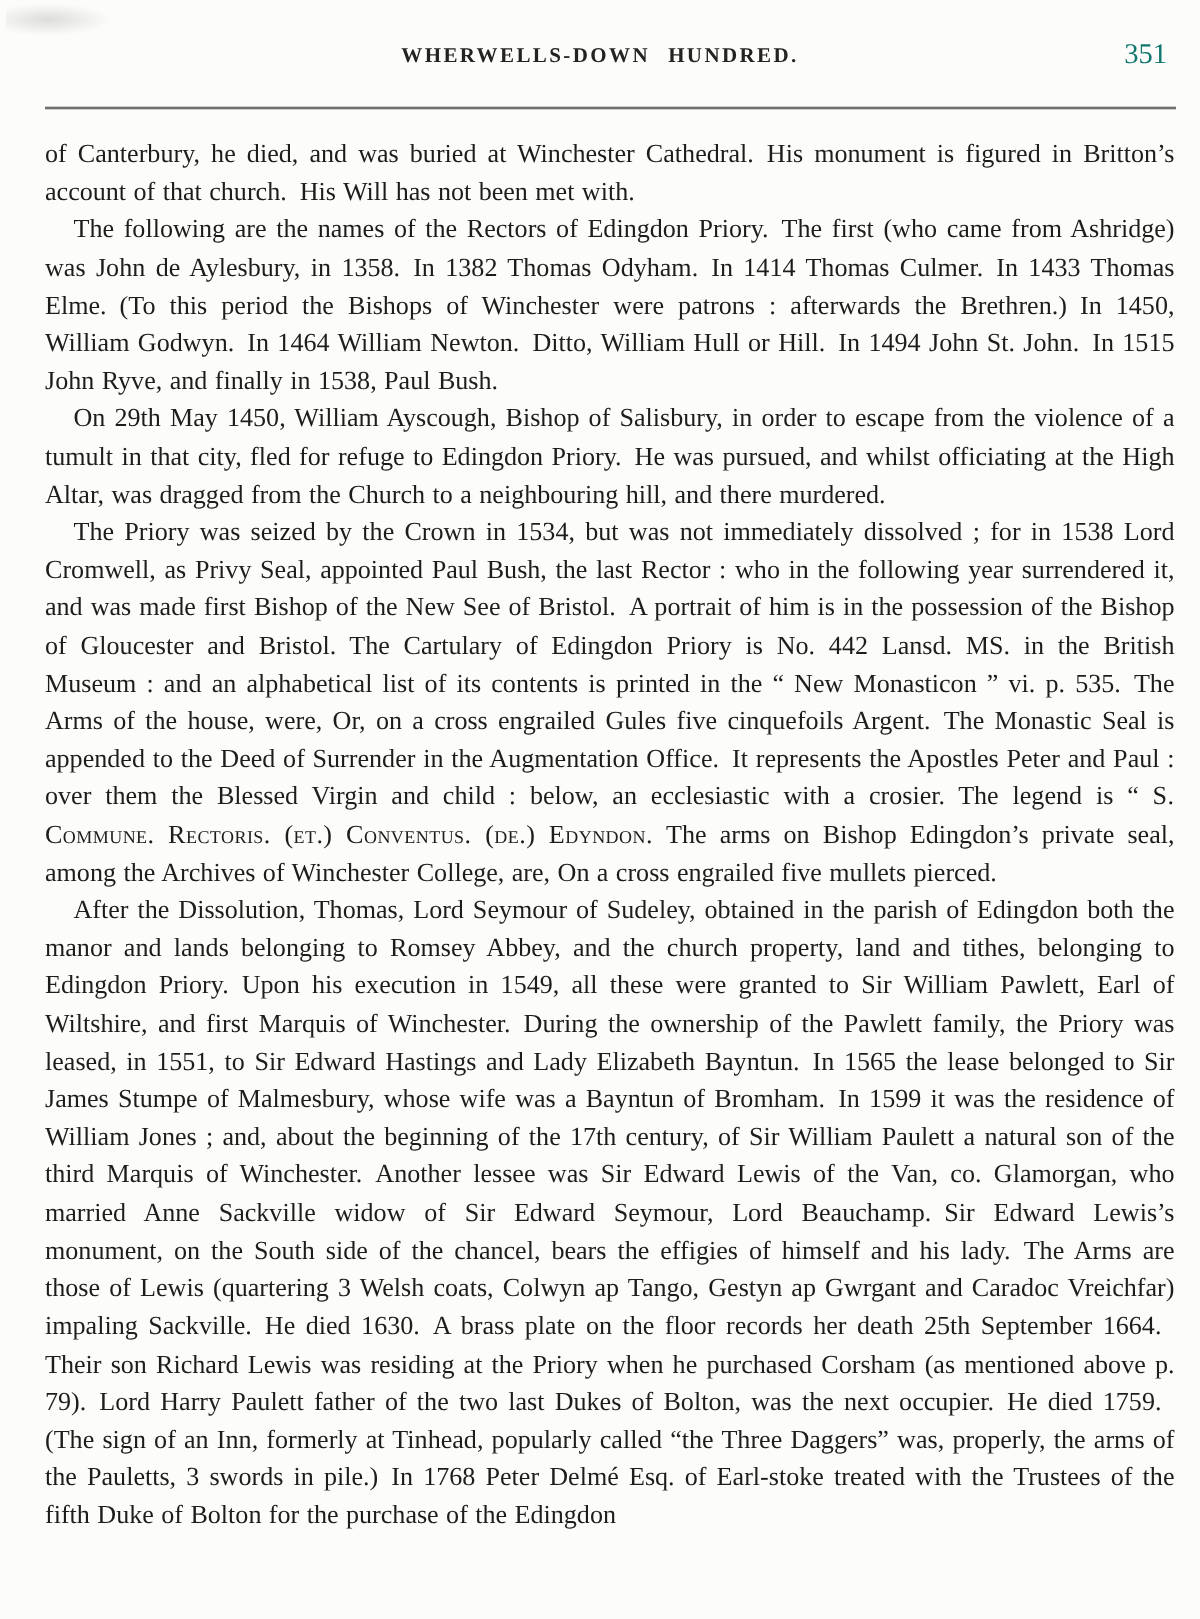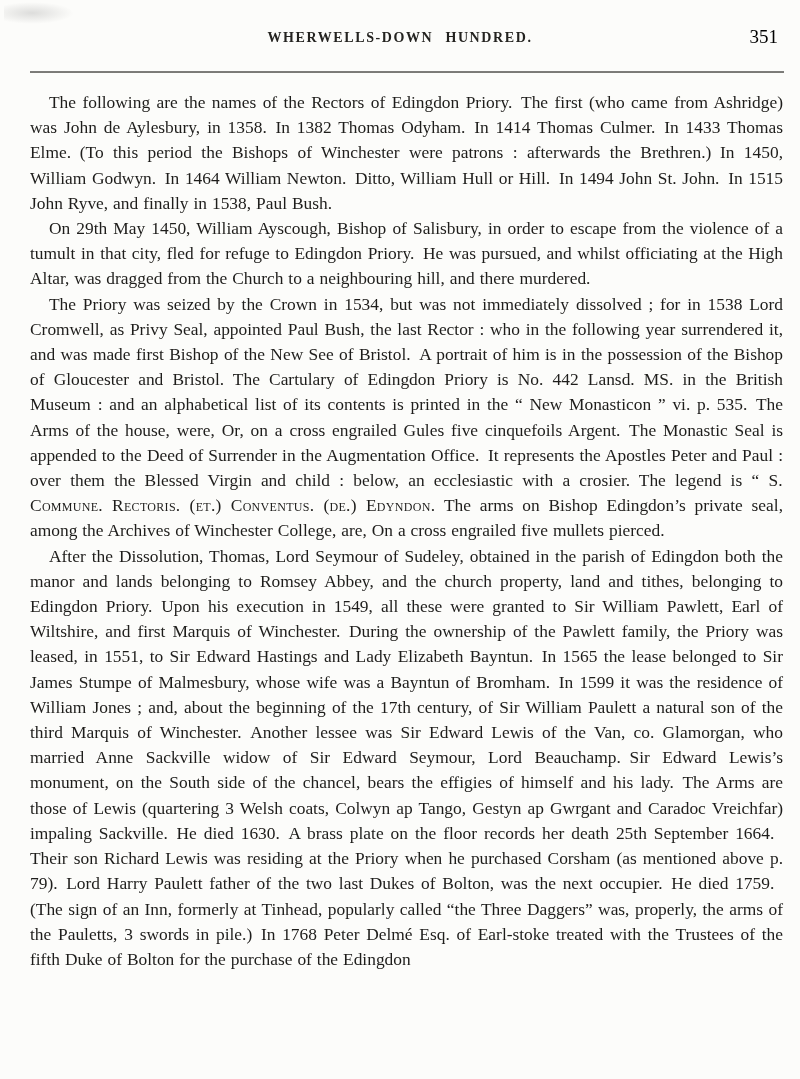--- a/index.html
+++ b/index.html
@@ -42,21 +42,21 @@
     letter-spacing: 1.6px;
     word-spacing: 7px;
     color: #242320;
     white-space: nowrap;
   }
   .page-number {
     position: absolute;
     right: 22px;
     top: -4px;
     font-size: 19px;
-    color: #000000;
+    color: #0f766e;
   }
   .header-rule {
     position: absolute;
     top: 71px;
     left: 30px;
     right: 16px;
     height: 2px;
     background: linear-gradient(to bottom, #8a8a88, #3c3b38 55%, #969691);
     opacity: 0.85;
   }
@@ -92,20 +92,21 @@
 
   <header class="running-header">
     <span class="running-title">WHERWELLS-DOWN HUNDRED.</span>
     <span class="page-number">351</span>
   </header>
 
   <div class="header-rule"></div>
 
   <main class="body-text">
 
+    <p class="no-indent">of Canterbury, he died, and was buried at Winchester Cathedral. His monument is figured in Britton’s account of that church. His Will has not been met with.</p>
 
     <p>The following are the names of the Rectors of Edingdon Priory. The first (who came from Ashridge) was John de Aylesbury, in 1358. In 1382 Thomas Odyham. In 1414 Thomas Culmer. In 1433 Thomas Elme. (To this period the Bishops of Winchester were patrons : afterwards the Brethren.) In 1450, William Godwyn. In 1464 William Newton. Ditto, William Hull or Hill. In 1494 John St. John. In 1515 John Ryve, and finally in 1538, Paul Bush.</p>
 
     <p>On 29th May 1450, William Ayscough, Bishop of Salisbury, in order to escape from the violence of a tumult in that city, fled for refuge to Edingdon Priory. He was pursued, and whilst officiating at the High Altar, was dragged from the Church to a neighbouring hill, and there murdered.</p>
 
     <p><span>The Priory was seized by the Crown in 1534, but was not immediately dissolved ; for in 1538 Lord Cromwell, as Privy Seal, appointed Paul Bush, the last Rector : who in the following year surrendered it, and was made first Bishop of the New See of Bristol. A portrait of him is in the possession of the Bishop of Gloucester and Bristol. The Cartulary of Edingdon Priory is No. 442 Lansd. MS. in the British Museum : and an alphabetical list of its contents is printed in the “ New Monasticon ” vi. p. 535. The Arms of the house, were, Or, on a cross engrailed Gules five cinquefoils Argent. The Monastic Seal is appended to the Deed of Surrender in the Augmentation Office. It represents the Apostles Peter and Paul : over them the Blessed Virgin and child : below, an ecclesiastic with a crosier. The legend is “ </span><span class="sc">S. Commune. Rectoris. (et.) Conventus. (de.) Edyndon.</span><span> The arms on Bishop Edingdon’s private seal, among the Archives of Winchester College, are, On a cross engrailed five mullets pierced.</span></p>
 
     <p>After the Dissolution, Thomas, Lord Seymour of Sudeley, obtained in the parish of Edingdon both the manor and lands belonging to Romsey Abbey, and the church property, land and tithes, belonging to Edingdon Priory. Upon his execution in 1549, all these were granted to Sir William Pawlett, Earl of Wiltshire, and first Marquis of Winchester. During the ownership of the Pawlett family, the Priory was leased, in 1551, to Sir Edward Hastings and Lady Elizabeth Bayntun. In 1565 the lease belonged to Sir James Stumpe of Malmesbury, whose wife was a Bayntun of Bromham. In 1599 it was the residence of William Jones ; and, about the beginning of the 17th century, of Sir William Paulett a natural son of the third Marquis of Winchester. Another lessee was Sir Edward Lewis of the Van, co. Glamorgan, who married Anne Sackville widow of Sir Edward Seymour, Lord Beauchamp. Sir Edward Lewis’s monument, on the South side of the chancel, bears the effigies of himself and his lady. The Arms are those of Lewis (quartering 3 Welsh coats, Colwyn ap Tango, Gestyn ap Gwrgant and Caradoc Vreichfar) impaling Sackville. He died 1630. A brass plate on the floor records her death 25th September 1664. Their son Richard Lewis was residing at the Priory when he purchased Corsham (as mentioned above p. 79). Lord Harry Paulett father of the two last Dukes of Bolton, was the next occupier. He died 1759. (The sign of an Inn, formerly at Tinhead, popularly called “the Three Daggers” was, properly, the arms of the Pauletts, 3 swords in pile.) In 1768 Peter Delmé Esq. of Earl-stoke treated with the Trustees of the fifth Duke of Bolton for the purchase of the Edingdon</p>
 
   </main>

